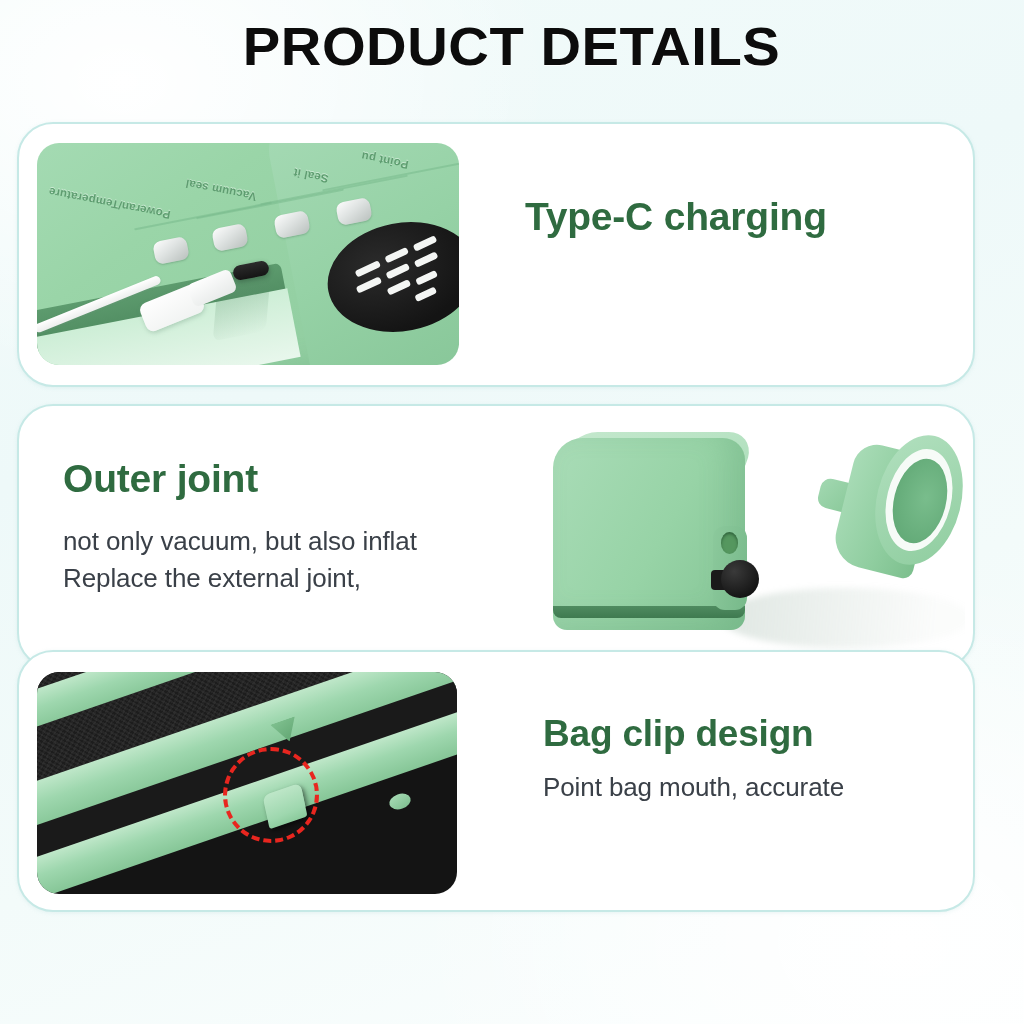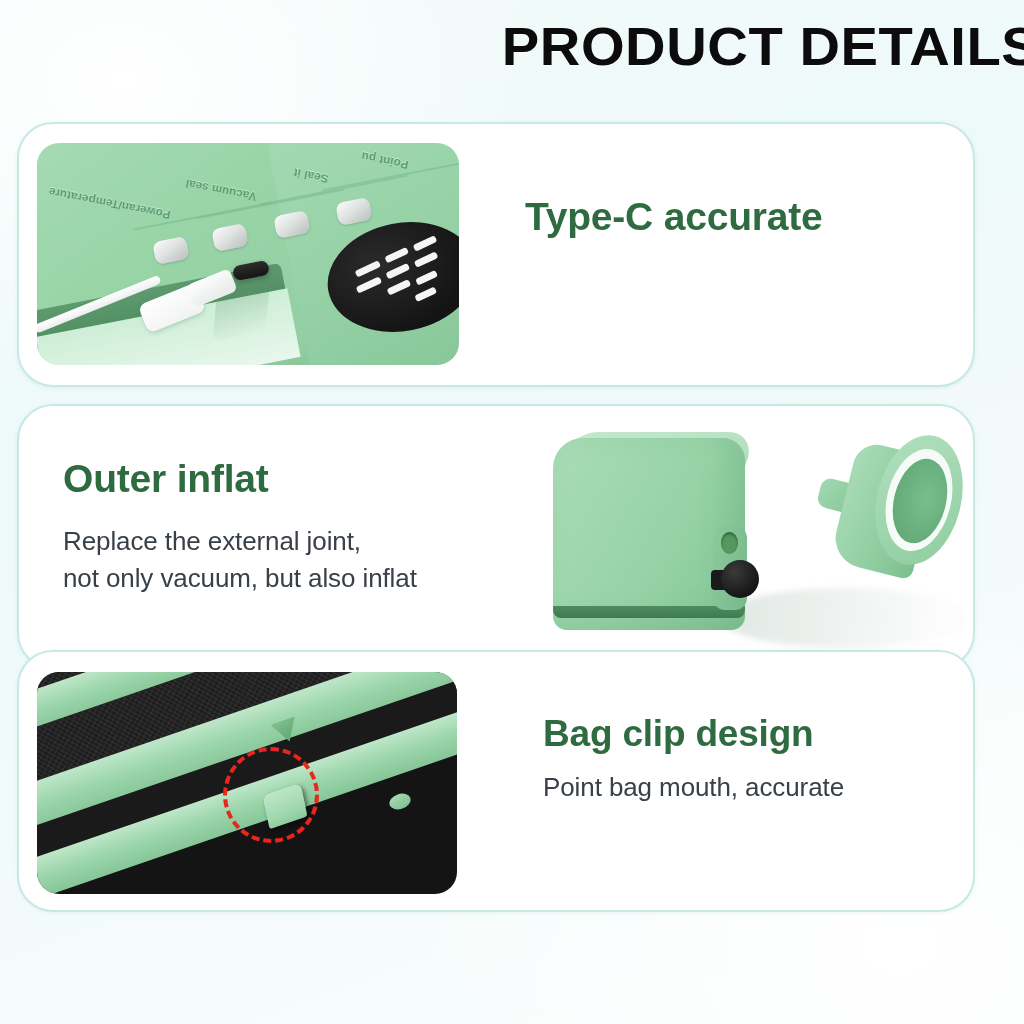--- a/index.html
+++ b/index.html
@@ -16,21 +16,21 @@
       radial-gradient(ellipse 80% 60% at 88% 92%, #ffffff 0%, rgba(255,255,255,0) 60%),
       linear-gradient(160deg, #f2fbfa 0%, #eef9f9 35%, #f3fbfa 65%, #fbfefe 100%);
     position: relative;
   }
 
   
   .title-bar {
     position: absolute;
     left: 0; top: 16px;
     width: 1024px;
-    text-align: right;
+    text-align: center;
   }
   .title-bar .title {
     display: inline-block;
     font-family: "Liberation Sans Narrow", "Liberation Sans", sans-serif;
     font-size: 53px;
     font-weight: 800;
     letter-spacing: 0.5px;
     color: #0c0c0c;
     transform: scaleX(1.06);
     text-shadow: 0 1px 0 rgba(255,255,255,0.85);
@@ -427,30 +427,30 @@
 
     <div class="p1-port-shadow"></div>
     <div class="p1-port"></div>
 
     <div class="p1-cable-wire"></div>
     <div class="p1-cable-grip"></div>
     <div class="p1-cable-tip"></div>
   </div>
 
   <div class="text-col" style="left:506px; top:72px;">
-    <div class="head">Type-C accurate</div>
+    <div class="head">Type-C charging</div>
   </div>
 </div>
 
 <div class="panel" id="panel-2">
 
   <div class="text-col" style="left:44px; top:52px;">
-    <div class="head" style="margin-bottom:22px;">Outer inflat</div>
+    <div class="head" style="margin-bottom:22px;">Outer joint</div>
+    <div class="body-line">not only vacuum, but also inflat</div>
     <div class="body-line">Replace the external joint,</div>
-    <div class="body-line">not only vacuum, but also inflat</div>
   </div>
 
   <div class="photo" id="photo-2">
     <div class="p2-bg"></div>
     <div class="p2-shadow"></div>
     <div class="p2-top"></div>
     <div class="p2-body"></div>
     <div class="p2-dark-strip"></div>
     <div class="p2-socket-housing"></div>
     <div class="p2-socket-hole"></div>

